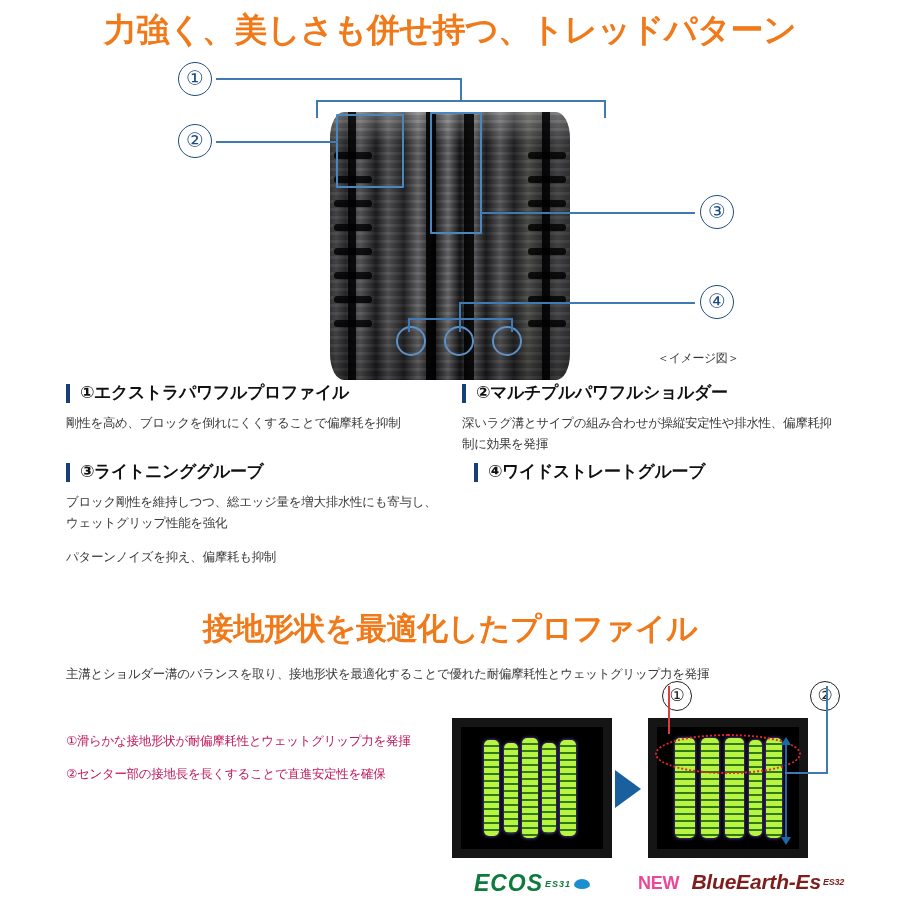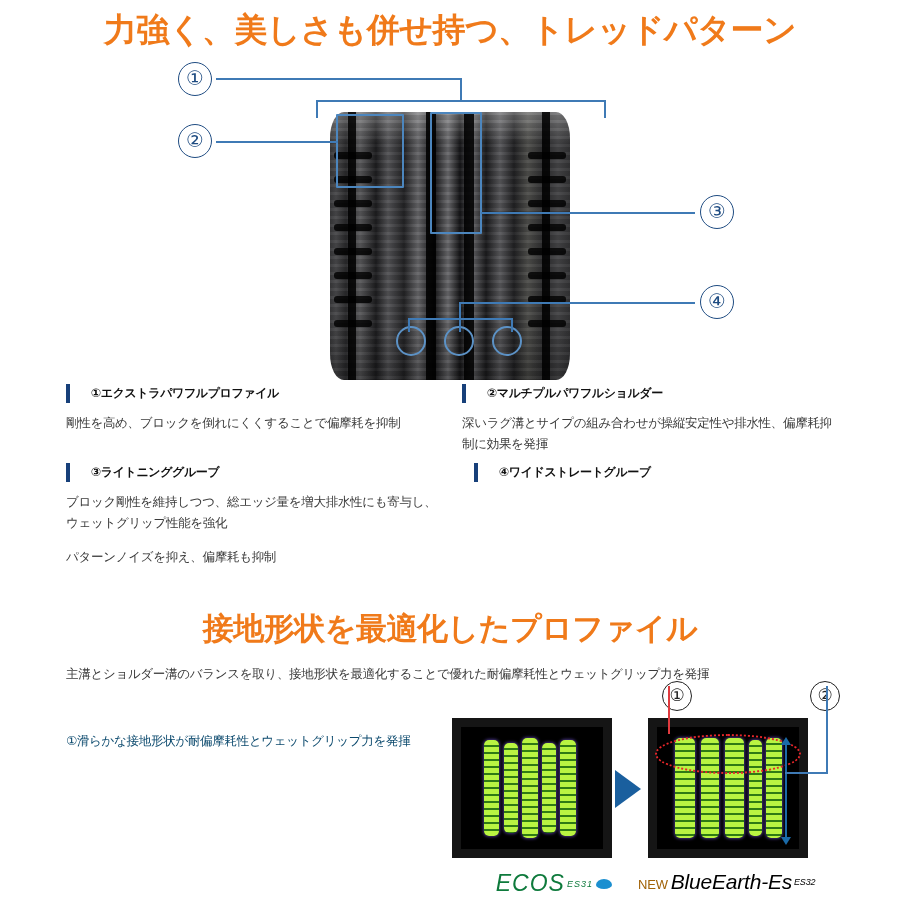--- a/index.html
+++ b/index.html
@@ -88,22 +88,22 @@
   }
 
   #image-caption {
     position:absolute; left:598px; top:350px; width:200px;
     text-align:center; font-size:12px; color:#333; letter-spacing:-.5px;
   }
 
   
   .feature { position:absolute; width:380px; }
   .feature .fh {
-    font-size:12px; font-weight:bold; color:#111;
-    padding-left:25px; position:relative; letter-spacing:-.4px;
+    font-size:17px; font-weight:bold; color:#111;
+    padding-left:14px; position:relative; letter-spacing:-.4px;
     line-height:22px;
   }
   .feature .fh::before {
     content:""; position:absolute; left:0; top:2px;
     width:4px; height:19px; background:#17407A;
   }
   .feature .fb {
     margin-top:9px; font-size:12.5px; color:#3a3a3a;
     line-height:21px; letter-spacing:-.3px;
   }
@@ -113,21 +113,21 @@
   #f4 { left:474px; top:461px; }
   #f5 { left:66px;  top:538px; }
 
   
   #intro-2 {
     position:absolute; left:66px; top:663px; width:700px;
     font-size:12.5px; color:#3a3a3a; line-height:22px; letter-spacing:-.3px;
   }
   .bullet-2 {
     position:absolute; left:66px; font-size:12.5px;
-    color:#0c4a6e; letter-spacing:-.3px;
+    color:#be185d; letter-spacing:-.3px;
   }
   #b1 { top:733px; }
   #b2 { top:766px; }
 
   
   #compare { position:absolute; left:452px; top:718px; width:396px; height:182px; }
 
   .fp-frame {
     position:absolute; top:0; width:160px; height:140px;
     background:#151515; padding:9px;
@@ -189,28 +189,28 @@
   .cmp-callout {
     position:absolute; width:30px; height:30px; border-radius:50%;
     border:1.5px solid #222; color:#222;
     font-size:17px; line-height:27px; text-align:center; background:#fff;
   }
   #cc1 { left:662px; top:681px; }
   #cc2 { left:810px; top:681px; }
 
   
   .prod-label {
-    position:absolute; top:152px; width:160px; text-align:right;
-    font-style:italic; font-weight:normal; white-space:nowrap;
+    position:absolute; top:152px; width:160px; text-align:center;
+    font-style:italic; font-weight:bold; white-space:nowrap;
   }
   #lab-left  { left:0px;   color:#0E7A3C; font-size:23px; letter-spacing:1px; }
   #lab-right { left:186px; font-size:21px; letter-spacing:-.2px; }
   .lab-sub { font-size:9px; font-style:italic; vertical-align:4px; margin-left:2px; }
-  .new-tag { color:#a16207; font-style:normal; font-size:13px; margin-right:3px; }
-  .blu { color:#000000; }
+  .new-tag { color:#ec4899; font-style:normal; font-size:18px; margin-right:12px; }
+  .blu { color:#7f1d1d; }
   .ecos-mark {
     display:inline-block; width:16px; height:10px; margin-left:3px;
     background:#1B8FD0; border-radius:50% 50% 50% 50%/60% 60% 40% 40%;
     vertical-align:2px;
   }
 </style>
 </head>
 <body>
 
 <div id="page">
@@ -257,20 +257,21 @@
     <div class="anno-circle" style="left:444px; top:274px; width:30px; height:30px;"></div>
     <div class="anno-circle" style="left:492px; top:274px; width:30px; height:30px;"></div>
     <div class="anno-line anno-h" style="left:408px; top:266px; width:104px;"></div>
     <div class="anno-line anno-v" style="left:408px; top:266px; height:14px;"></div>
     <div class="anno-line anno-v" style="left:511px; top:266px; height:14px;"></div>
     <div class="anno-line anno-v" style="left:459px; top:250px; height:30px;"></div>
     <div class="anno-line anno-h" style="left:459px; top:250px; width:236px;"></div>
     <div class="callout" style="left:700px; top:233px;">④</div>
   </div>
 
+  <div id="image-caption">＜イメージ図＞</div>
 
   <div class="feature" id="f1">
     <div class="fh">①エクストラパワフルプロファイル</div>
     <div class="fb">剛性を高め、ブロックを倒れにくくすることで偏摩耗を抑制</div>
   </div>
   <div class="feature" id="f2">
     <div class="fh">②マルチプルパワフルショルダー</div>
     <div class="fb">深いラグ溝とサイプの組み合わせが操縦安定性や排水性、偏摩耗抑制に効果を発揮</div>
   </div>
   <div class="feature" id="f3">
@@ -284,20 +285,21 @@
     <div class="fb">パターンノイズを抑え、偏摩耗も抑制</div>
   </div>
 
   <div class="section-title" id="title-2">接地形状を最適化したプロファイル</div>
 
   <div id="intro-2">
     <div>主溝とショルダー溝のバランスを取り、接地形状を最適化することで優れた耐偏摩耗性とウェットグリップ力を発揮</div>
   </div>
 
   <div class="bullet-2" id="b1">①滑らかな接地形状が耐偏摩耗性とウェットグリップ力を発揮</div>
+  <div class="bullet-2" id="b2">②センター部の接地長を長くすることで直進安定性を確保</div>
 
   <div class="cmp-callout" id="cc1">①</div>
   <div class="cmp-callout" id="cc2">②</div>
 
   <div id="compare">
 
     <div class="fp-frame" id="fp-left">
       <div class="fp-inner">
         <div class="rib mid" style="left:16%;  width:11%;"></div>
         <div class="rib" style="left:30%;  width:10%;"></div>

